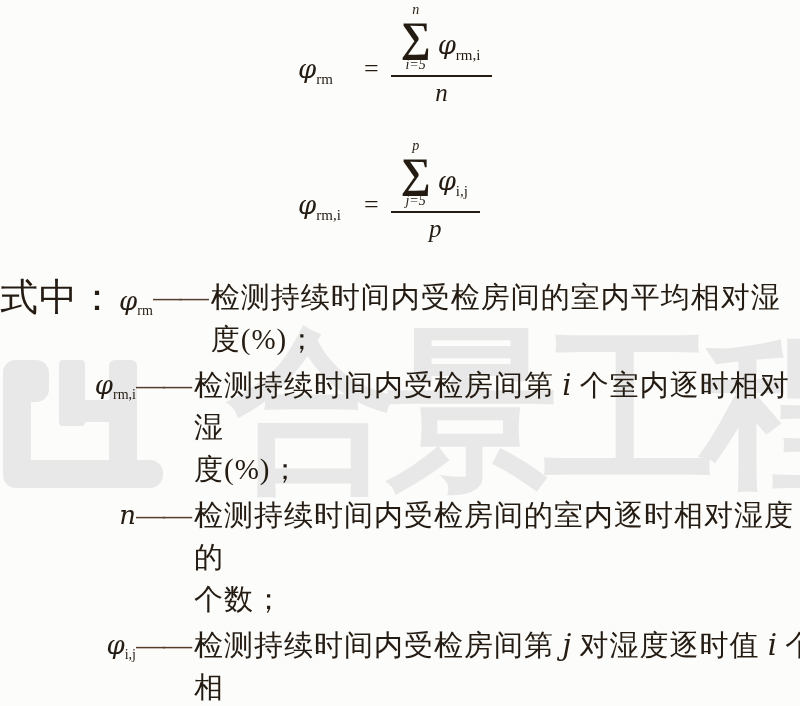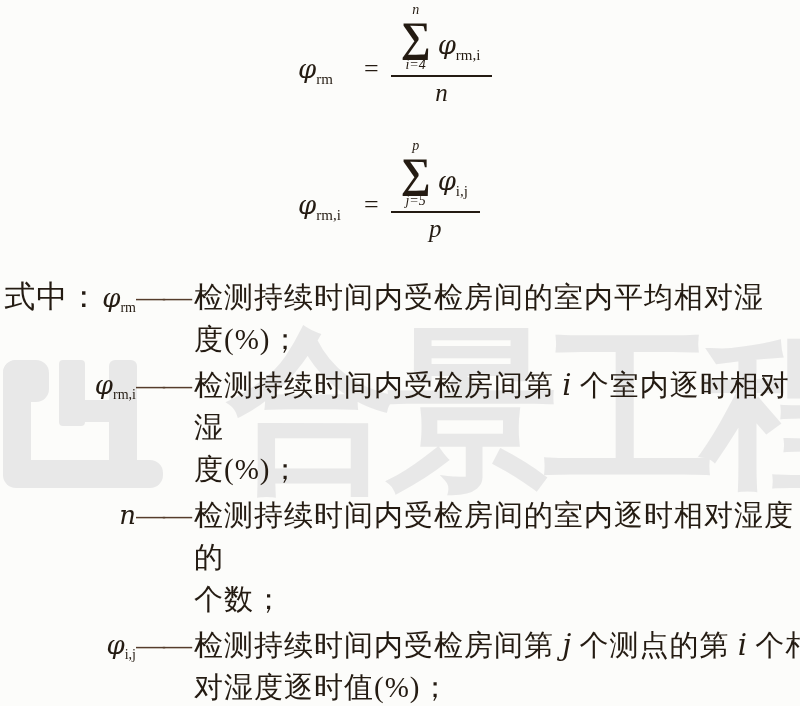--- a/index.html
+++ b/index.html
@@ -40,21 +40,21 @@
   .f-term{font-size:26px;line-height:30px;margin-left:7px;margin-bottom:2px;white-space:nowrap;}
   .f-den{font-size:25px;line-height:32px;font-style:italic;}
 
   
   .definitions{position:absolute;left:0;top:276px;width:800px;}
   .def-row{display:flex;align-items:flex-start;margin-bottom:4px;}
   .def-sym-cell{
     flex:0 0 136px;display:flex;justify-content:flex-end;align-items:baseline;
     font-size:26px;line-height:42px;white-space:nowrap;
   }
-  .def-prefix{font-size:31px;letter-spacing:1px;margin-right:2px;}
+  .def-prefix{font-size:38px;letter-spacing:1px;margin-right:2px;}
   .def-sym i{font-style:italic;font-family:"DejaVu Serif","Liberation Serif",serif;}
   .def-sym sub{font-size:14px;font-style:normal;vertical-align:-5px;}
   .def-dash{
     flex:0 0 58px;font-size:29px;line-height:42px;letter-spacing:-2px;
     color:#553c2b;overflow:hidden;
   }
   .def-text{
     flex:0 0 624px;max-width:624px;
     font-size:29px;line-height:42px;letter-spacing:1px;
     white-space:pre-wrap;word-break:break-all;
@@ -81,21 +81,21 @@
   <div class="content">
 
     <div class="formula" style="top:2px">
       <span class="f-lhs"><i class="var">φ</i><sub class="ssub">rm</sub></span>
       <span class="f-eq">=</span>
       <span class="frac">
         <span class="f-num">
           <span class="sum">
             <span class="sum-upper">n</span>
             <span class="sigma">∑</span>
-            <span class="sum-lower">i=4</span>
+            <span class="sum-lower">i=5</span>
           </span>
           <span class="f-term"><i class="var">φ</i><sub class="ssub">rm,i</sub></span>
         </span>
         <span class="f-den">n</span>
       </span>
 
     </div>
 
     <div class="formula" style="top:138px">
       <span class="f-lhs"><i class="var">φ</i><sub class="ssub">rm,i</sub></span>
@@ -144,20 +144,20 @@
         <span class="def-text"><span>检测持续时间内受检房间的室内逐时相对湿度的
 个数；</span></span>
       </div>
 
       <div class="def-row">
         <span class="def-sym-cell">
           <span class="def-prefix"></span>
           <span class="def-sym"><i class="sym-base">φ</i><sub class="sym-sub">i,j</sub></span>
         </span>
         <span class="def-dash">——</span>
-        <span class="def-text"><span>检测持续时间内受检房间第 </span><i>j</i><span> 个测点的第 </span><i>i</i><span> 个相
+        <span class="def-text"><span>检测持续时间内受检房间第 </span><i>j</i><span> 对湿度逐时值 </span><i>i</i><span> 个相
 对湿度逐时值(%)；</span></span>
       </div>
 
     </div>
 
   </div>
 </div>
 
 </body></html>

